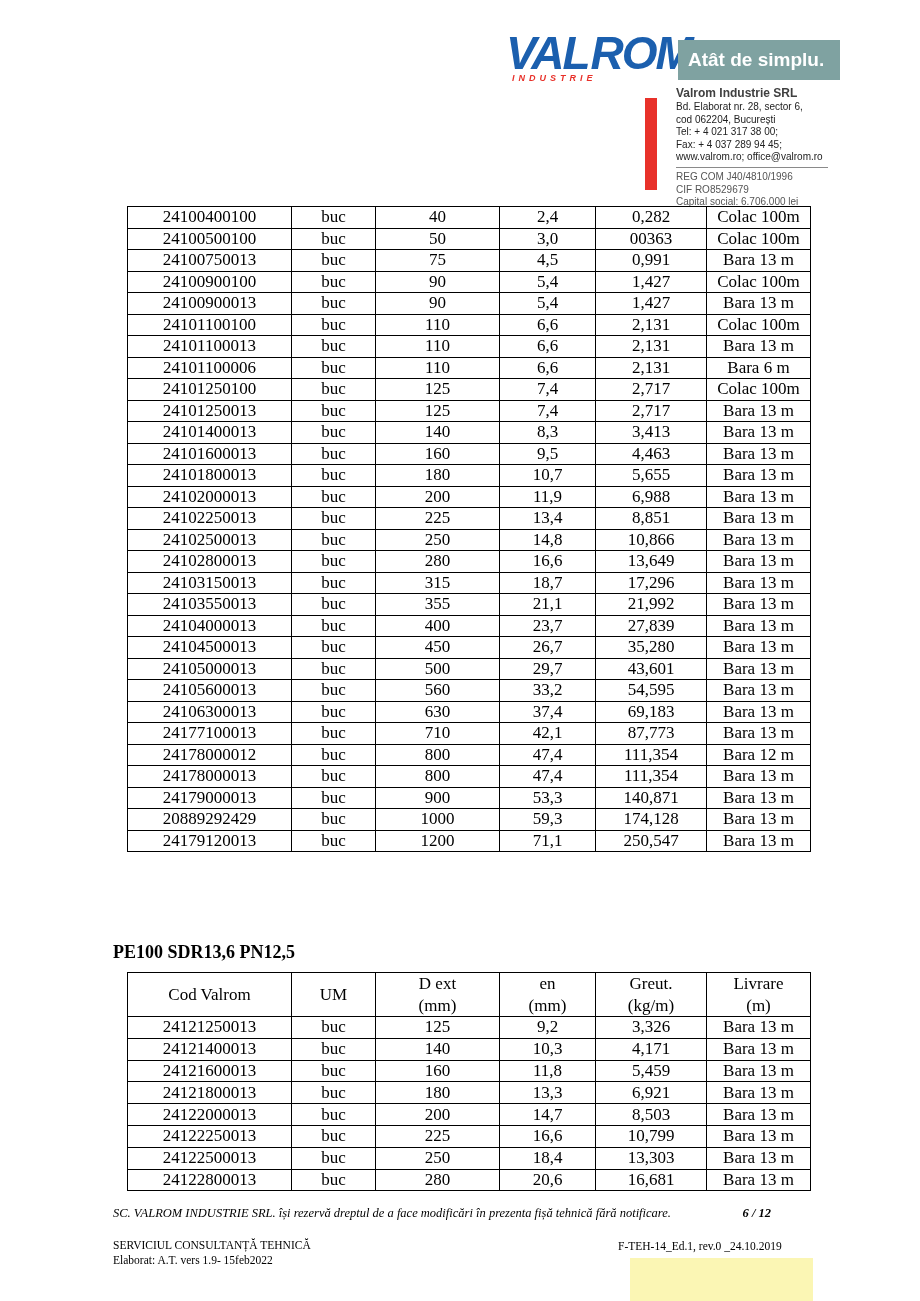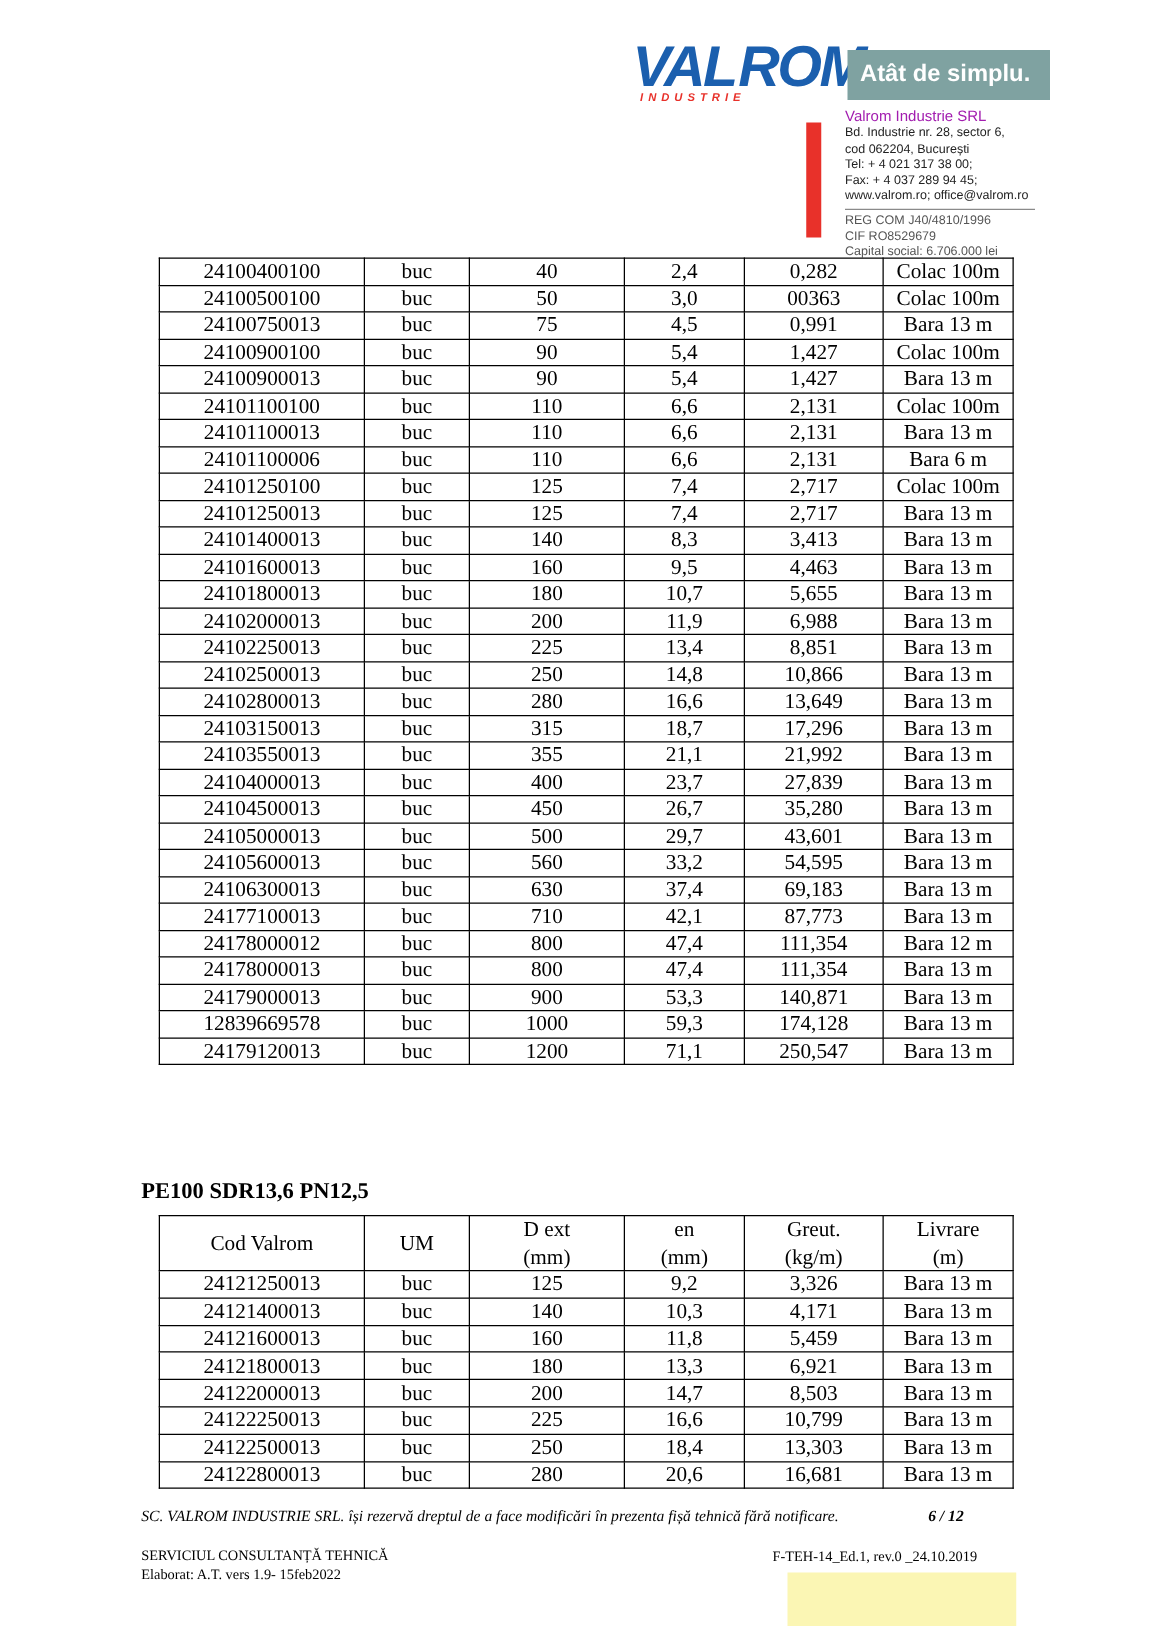--- a/index.html
+++ b/index.html
@@ -24,21 +24,21 @@
     position:absolute; left:678px; top:40px; width:162px; height:40px;
     background:#7fa2a1; color:#ffffff; display:flex; align-items:center;
     padding-left:10px; font-family:"Liberation Sans", sans-serif;
     font-weight:bold; font-size:19px;
   }
   .red-bar { position:absolute; left:645px; top:98px; width:12px; height:92px; background:#e8312a; }
   .company {
     position:absolute; left:676px; top:87px; width:175px;
     font-family:"Liberation Sans", sans-serif; font-size:10px; line-height:12.4px; color:#222;
   }
-  .company-name { font-size:12px; font-weight:normal; margin-bottom:2px; color:#a21caf; }
+  .company-name { font-size:12px; font-weight:bold; margin-bottom:2px; color:#404040; }
   .company .sep { border-top:1px solid #8a8a8a; width:152px; margin:4px 0 3px 0; }
   .company .reg { color:#555; }
 
   
   table { border-collapse:collapse; table-layout:fixed; font-family:"Liberation Serif", serif; }
   col.w0{width:164px} col.w1{width:84px} col.w2{width:124px} col.w3{width:96px} col.w4{width:111px} col.w5{width:104px}
   td, th { border:1px solid #000; text-align:center; white-space:nowrap; overflow:hidden; padding:0; }
   #table1 { position:absolute; left:127px; top:206px; width:683px; }
   #table1 td { height:21.5px; font-size:17px; }
   #table2 { position:absolute; left:127px; top:972px; width:683px; }
@@ -71,21 +71,21 @@
   </div>
 
   <div class="tagline">
     <span>Atât de simplu.</span>
   </div>
 
   <div class="red-bar"></div>
 
   <div class="company">
     <div class="company-name">Valrom Industrie SRL</div>
-    <div class="addr">Bd. Industrie nr. 28, sector 6,</div>
+    <div class="addr">Bd. Elaborat nr. 28, sector 6,</div>
     <div class="addr">cod 062204, București</div>
     <div class="addr">Tel:  + 4 021 317 38 00;</div>
     <div class="addr">Fax: + 4 037 289 94 45;</div>
     <div class="addr">www.valrom.ro;  office@valrom.ro</div>
     <div class="sep"></div>
     <div class="reg">REG COM J40/4810/1996</div>
     <div class="reg">CIF RO8529679</div>
     <div class="reg">Capital social: 6.706.000 lei</div>
   </div>
 
@@ -317,21 +317,21 @@
         </tr>
         <tr>
           <td class="c0">24179000013</td>
           <td class="c1">buc</td>
           <td class="c2">900</td>
           <td class="c3">53,3</td>
           <td class="c4">140,871</td>
           <td class="c5">Bara 13 m</td>
         </tr>
         <tr>
-          <td class="c0">12839669578</td>
+          <td class="c0">20889292429</td>
           <td class="c1">buc</td>
           <td class="c2">1000</td>
           <td class="c3">59,3</td>
           <td class="c4">174,128</td>
           <td class="c5">Bara 13 m</td>
         </tr>
         <tr>
           <td class="c0">24179120013</td>
           <td class="c1">buc</td>
           <td class="c2">1200</td>

